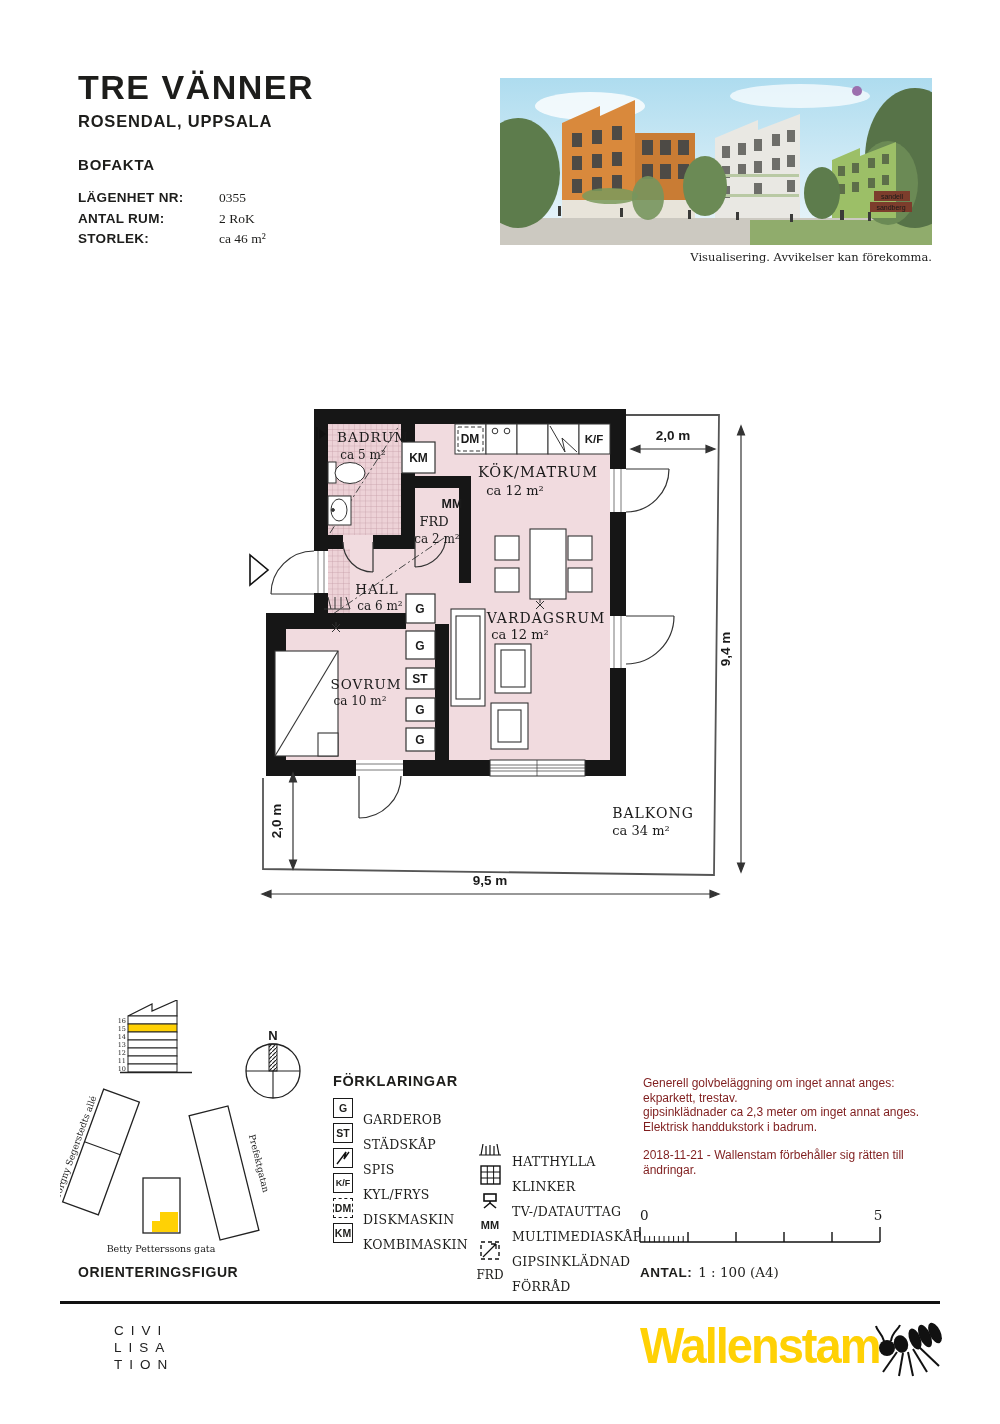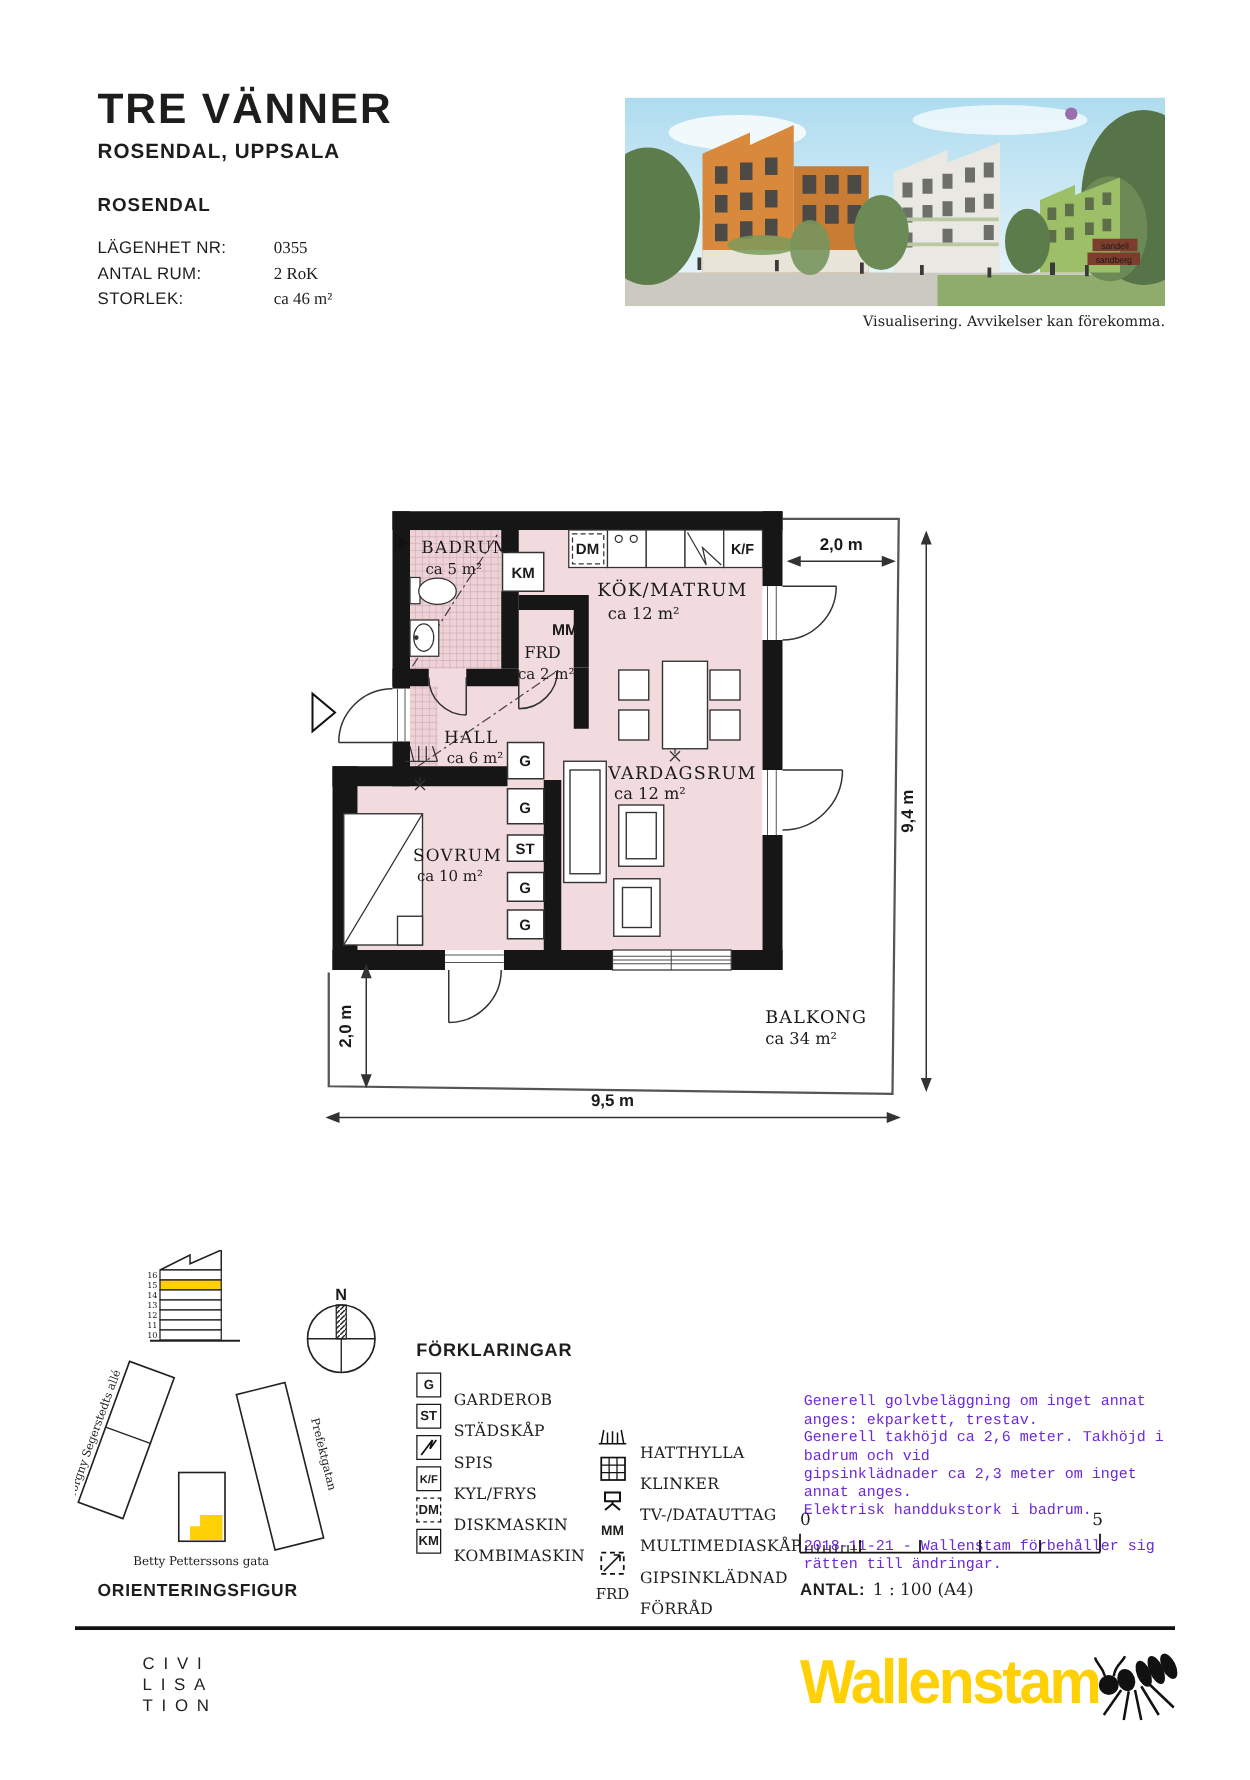--- a/index.html
+++ b/index.html
@@ -5,40 +5,40 @@
   html,body{margin:0;padding:0;background:#fff;}
   #page{position:relative;width:1000px;height:1424px;background:#fff;overflow:hidden;
         font-family:"Liberation Sans",sans-serif;color:#1d1d1b;}
   .abs{position:absolute;}
   
   .title{left:78px;top:68px;font-size:34px;font-weight:700;letter-spacing:1.5px;}
   .subtitle{left:78px;top:112px;font-size:16.5px;font-weight:700;letter-spacing:.8px;}
   .section{left:78px;top:156px;font-size:15px;font-weight:700;letter-spacing:.8px;}
   .facts{left:78px;top:188px;font-size:13.5px;line-height:20.5px;}
   .facts .row{display:flex;}
-  .facts .lbl{width:141px;font-weight:400;letter-spacing:.3px;}
+  .facts .lbl{width:141px;font-weight:700;letter-spacing:.3px;}
   .facts .val{font-family:Liberation Serif, serif;font-size:13.5px;}
   
   .viz{left:500px;top:78px;width:432px;height:167px;}
   .viz-caption{left:500px;top:250px;width:432px;text-align:right;
       font-family:"DejaVu Serif",serif;font-size:11.5px;color:#222;}
   
   .legend-head{left:333px;top:1073px;font-size:14.5px;font-weight:700;letter-spacing:.6px;}
   .legend{display:flex;flex-direction:column;gap:5px;}
   .legend .item{display:flex;align-items:center;height:20px;}
   .icon-box{width:20px;height:20px;border:1.6px solid #1a1a1a;display:flex;align-items:center;
       justify-content:center;font-size:10.5px;font-weight:700;box-sizing:border-box;background:#fff;}
   .icon-box.dashed{border-style:dashed;}
   .icon-plain{width:24px;display:flex;align-items:center;justify-content:center;}
   .legend .txt{margin-left:10px;font-family:"DejaVu Serif",serif;font-size:12.5px;letter-spacing:.3px;margin-top:22px;}
   .keytext{font-size:11px;font-weight:700;}
   .keyserif{font-family:"DejaVu Serif",serif;font-size:12px;}
   
-  .notes{left:643px;top:1114px;width:300px;font-family:Liberation Mono, monospace;
-      font-size:12px;line-height:14.5px;color:#6d28d9;}
+  .notes{left:643px;top:1076px;width:300px;font-family:Liberation Sans, sans-serif;
+      font-size:12px;line-height:14.5px;color:#7f1d1d;}
   .notes .rev{margin-top:14px;}
   
   .skala{left:640px;top:1264px;font-size:13.5px;}
   .skala .b{font-weight:700;letter-spacing:.5px;}
   .skala .v{font-family:"DejaVu Serif",serif;margin-left:6px;}
   .orient-head{left:78px;top:1264px;font-size:14px;font-weight:700;letter-spacing:.6px;}
   .rule{left:60px;top:1301px;width:880px;height:2.5px;background:#111;}
   
   .civ{left:114px;top:1322px;font-size:13.5px;font-weight:500;letter-spacing:7px;
       line-height:17px;color:#222;}
@@ -48,21 +48,21 @@
   svg text{font-family:"DejaVu Serif",serif;fill:#1a1a1a;}
   svg text.sans{font-family:"Liberation Sans",sans-serif;}
 </style>
 </head>
 <body>
 
 <div id="page">
 
   <div class="abs title">TRE VÄNNER</div>
   <div class="abs subtitle">ROSENDAL, UPPSALA</div>
-  <div class="abs section">ROSENDAL</div>
+  <div class="abs section">BOFAKTA</div>
   <div class="abs facts">
     <div class="row">
         <span class="lbl">LÄGENHET NR:</span>
         <span class="val">0355</span>
       </div>
     <div class="row">
         <span class="lbl">ANTAL RUM:</span>
         <span class="val">2 RoK</span>
       </div>
     <div class="row">
@@ -495,21 +495,20 @@
     <div class="item">
         <span class="icon-plain keyserif">
           <span>FRD</span>
         </span>
         <span class="txt">FÖRRÅD</span>
       </div>
   </div>
 
   <div class="abs notes">
     <div>Generell golvbeläggning om inget annat anges: ekparkett, trestav.</div>
-    <div>Generell takhöjd ca 2,6 meter. Takhöjd i badrum och vid</div>
     <div>gipsinklädnader ca 2,3 meter om inget annat anges.</div>
     <div>Elektrisk handdukstork i badrum.</div>
     <div class="rev">2018-11-21 - Wallenstam förbehåller sig rätten till ändringar.</div>
   </div>
 
   <div class="abs" style="left:636px;top:1206px;">
     <svg width="250" height="44" viewBox="0 0 250 44">
       <text x="4" y="14" font-size="13.5">0</text>
       <text x="242" y="14" text-anchor="middle" font-size="13.5">5</text>
       <g stroke="#111" stroke-width="1.4" fill="none">

